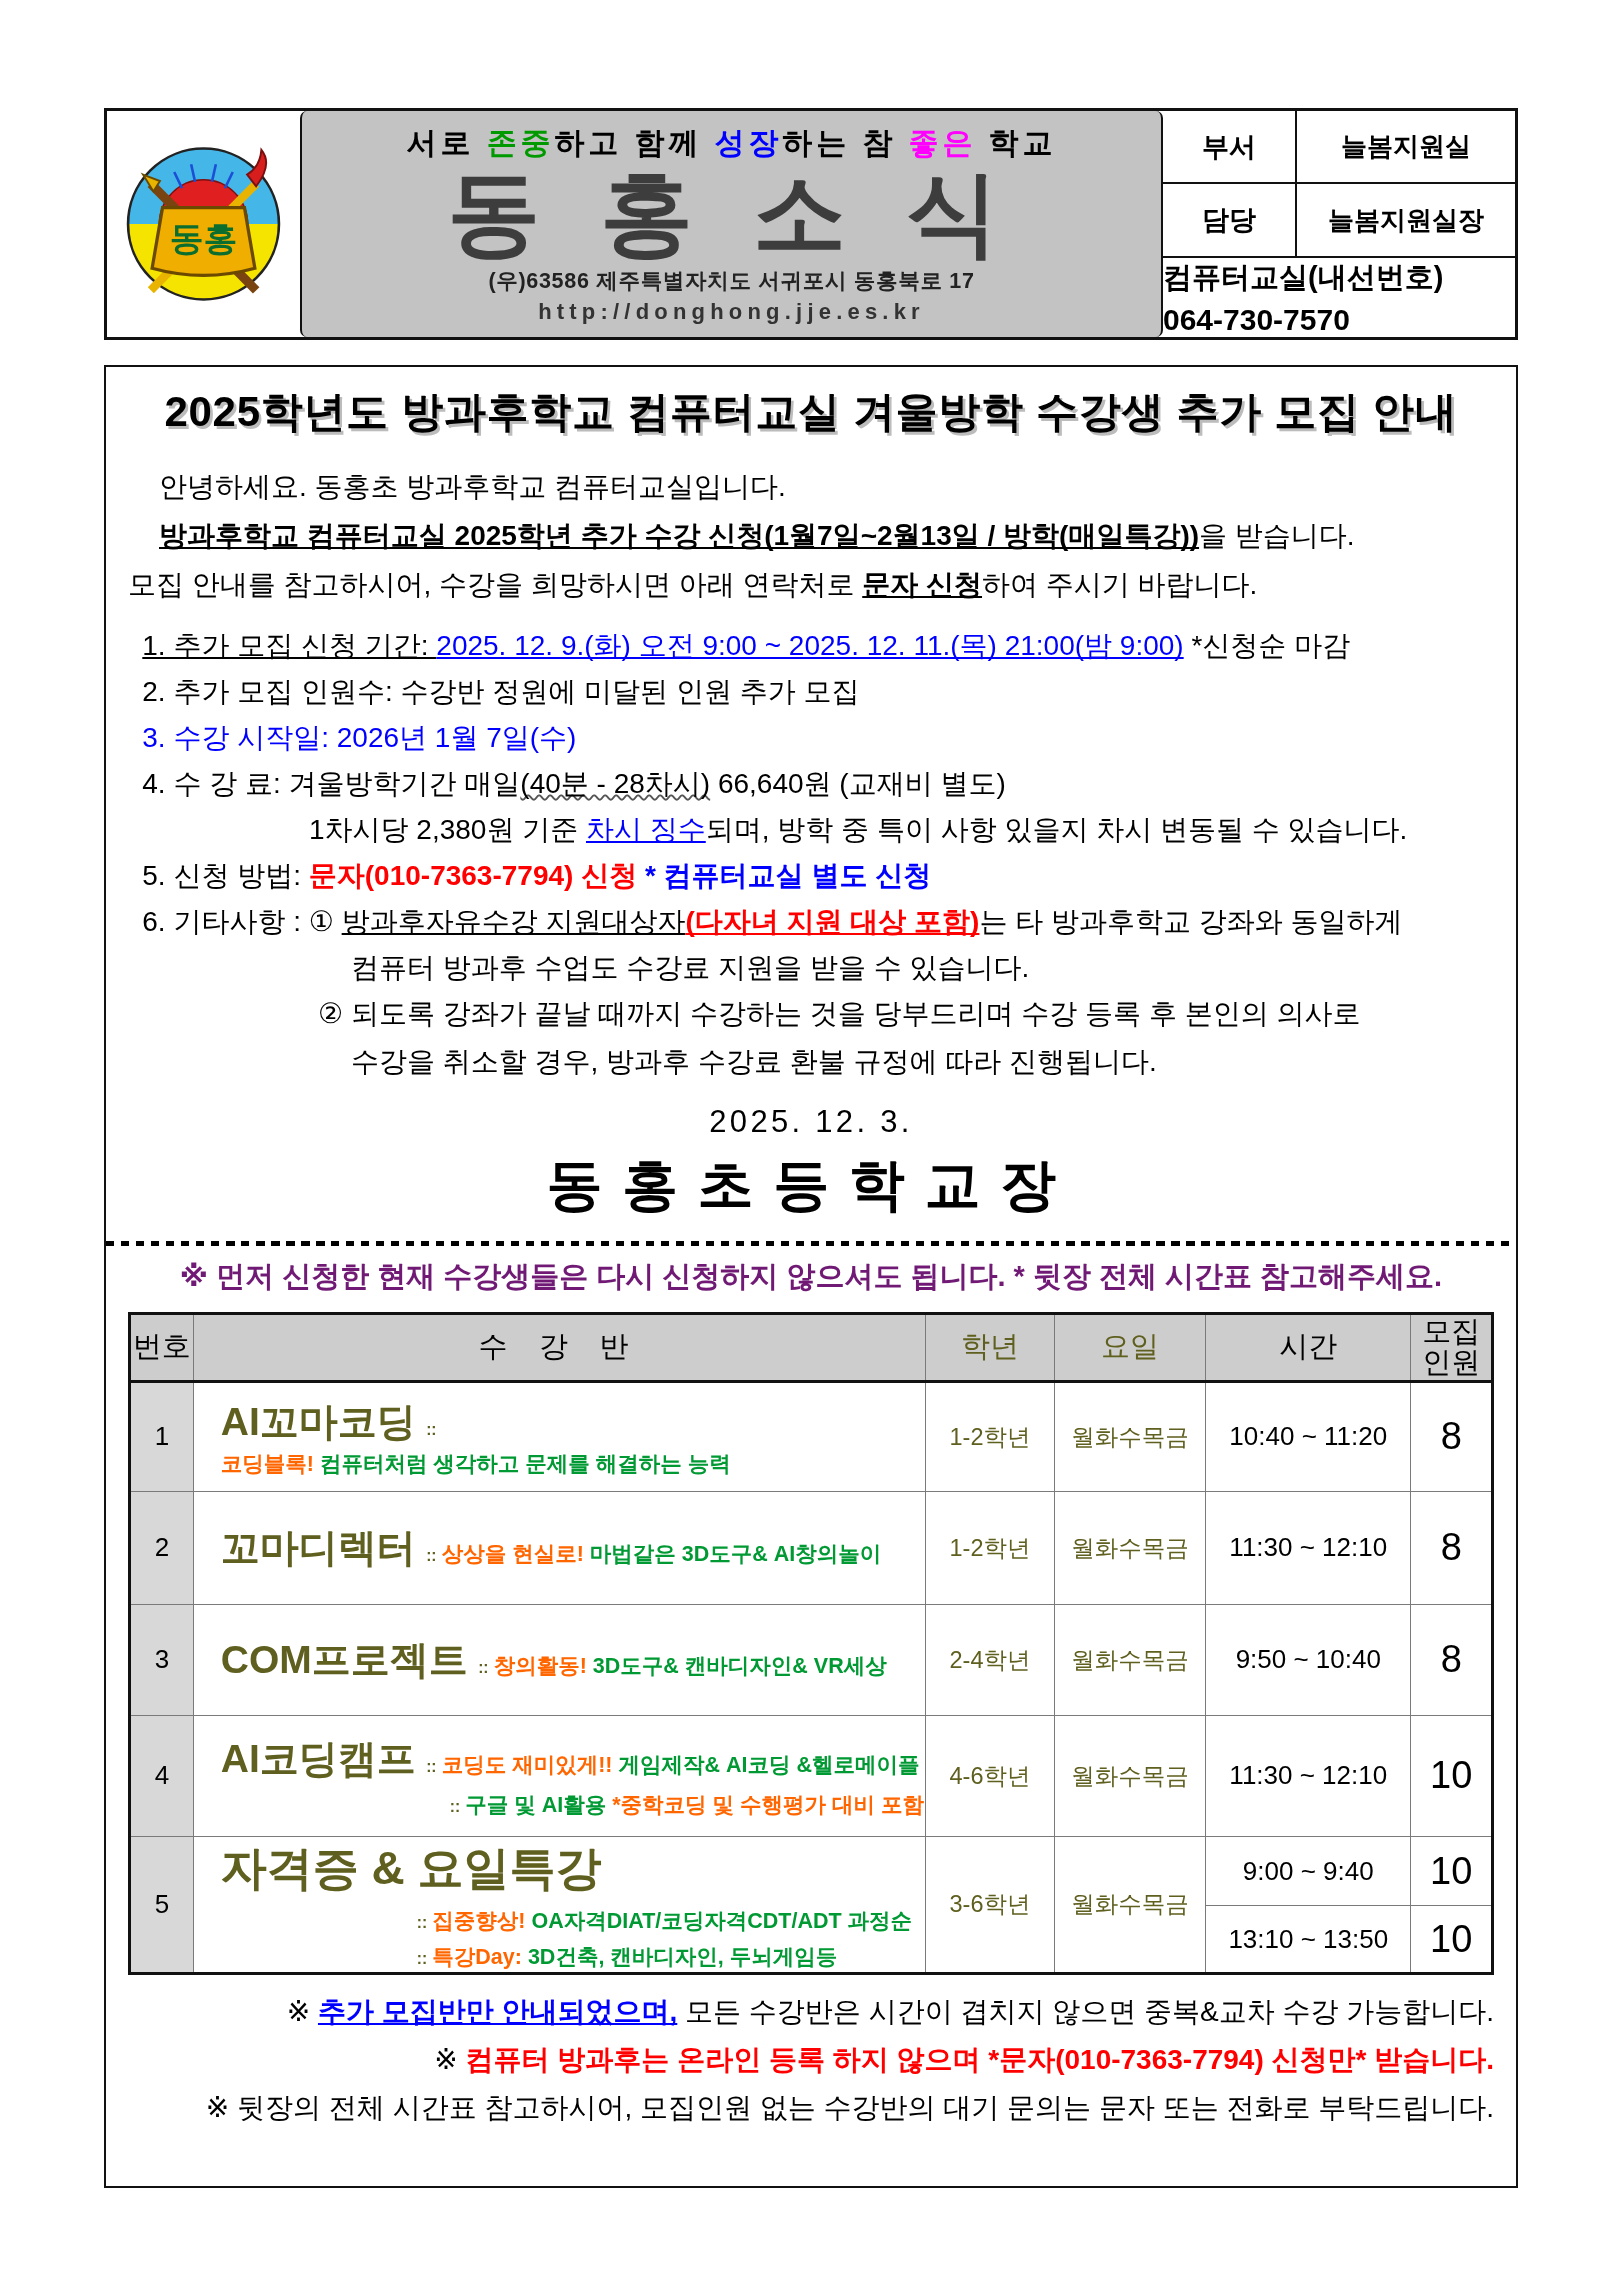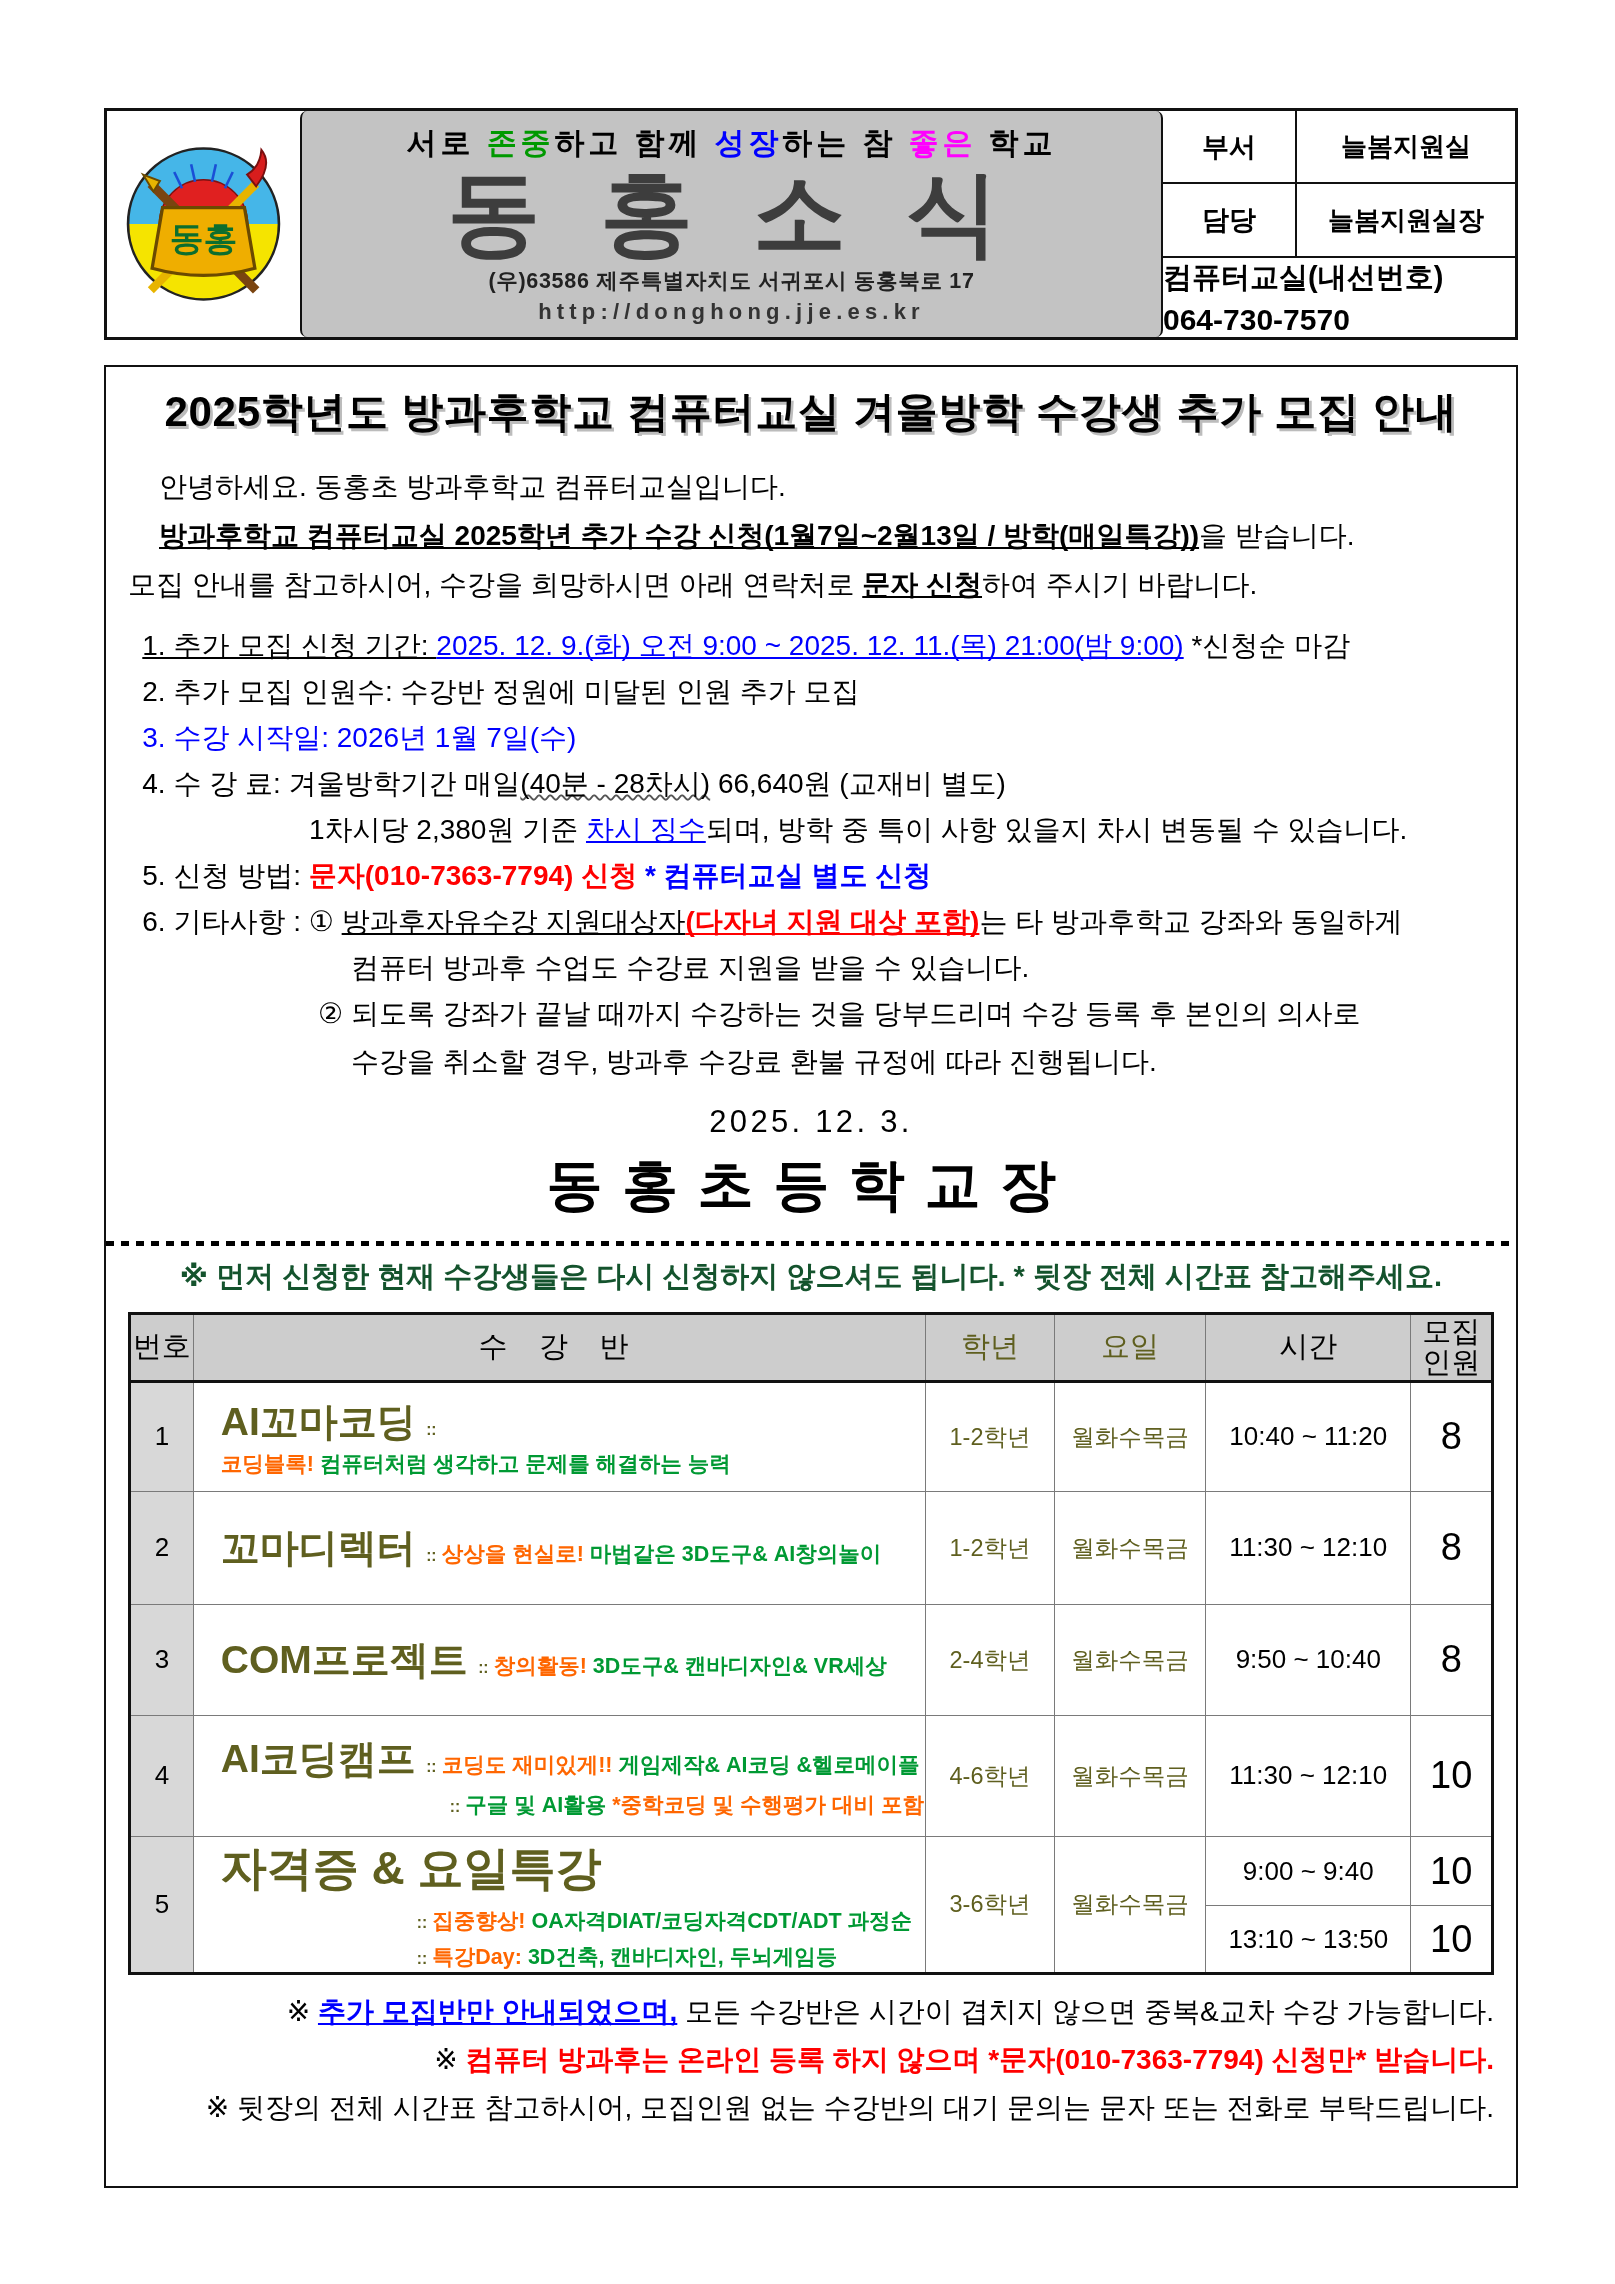--- a/index.html
+++ b/index.html
@@ -34,21 +34,21 @@
   .li{padding-left:14.3px;white-space:nowrap;}
   .cont1{padding-left:181px;}
   .cont2{padding-left:223px;}
   .cont3{padding-left:190px;}
   .cont4{padding-left:223px;line-height:49px;}
   .wavy{text-decoration:underline wavy 2px #555;text-decoration-skip-ink:none;}
   .date-line{margin-top:18px;text-align:center;font-size:31px;letter-spacing:3.3px;}
   .sign-line{margin-top:7.8px;text-align:center;font-size:56px;font-weight:bold;letter-spacing:19.6px;}
   .divider{height:5.2px;margin:17px -22px 0;background:repeating-linear-gradient(90deg,#000 0 8.5px,transparent 8.5px 15px);}
   .sec-title{margin-top:11.7px;text-align:center;font-size:53px;font-weight:bold;letter-spacing:2.6px;white-space:nowrap;}
-  .sec-note{margin-top:10.4px;text-align:center;font-size:29px;font-weight:bold;color:#14532d;white-space:nowrap;}
+  .sec-note{margin-top:10.4px;text-align:center;font-size:29px;font-weight:bold;color:#701a75;white-space:nowrap;}
 
   
   table.tt{width:100%;margin-top:15.6px;border-collapse:collapse;border:3.9px solid #111;}
   .tt th,.tt td{border:1.3px solid #7a7a7a;box-sizing:border-box;}
   .tt thead th{background:#cdcdcd;font-weight:normal;font-size:29px;border-bottom:3.3px solid #111;height:55px;}
   .th-course{letter-spacing:11.7px;}
   .th-quota{font-size:21.5px;line-height:1.08;}
   .td-no{background:#d8d8d8;text-align:center;font-size:26px;width:65px;}
   .td-course{padding-left:27px;vertical-align:middle;}
   .cname{font-size:39px;font-weight:bold;color:#5f5f1f;white-space:nowrap;}

